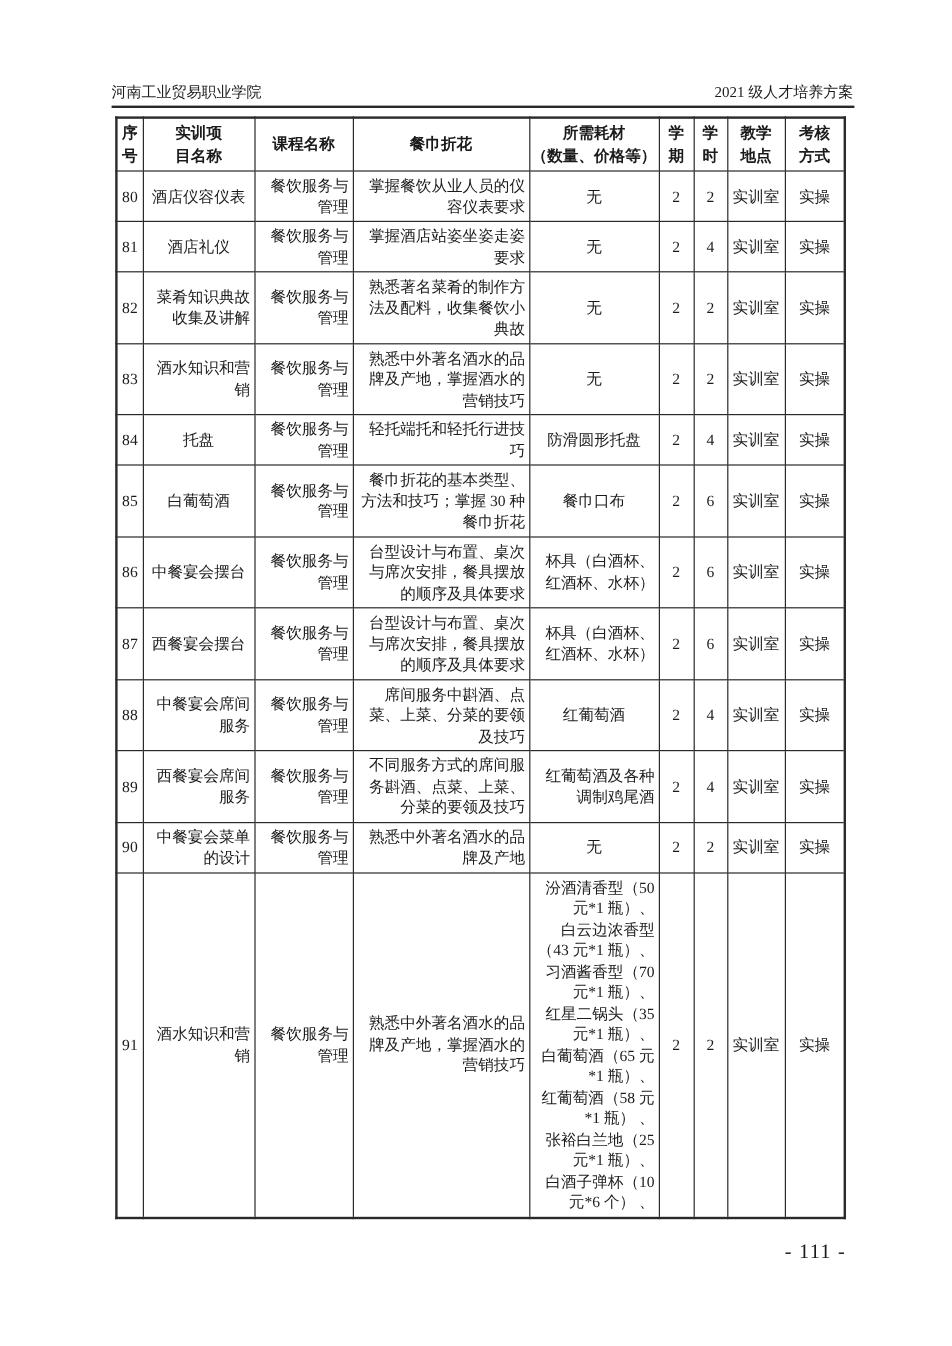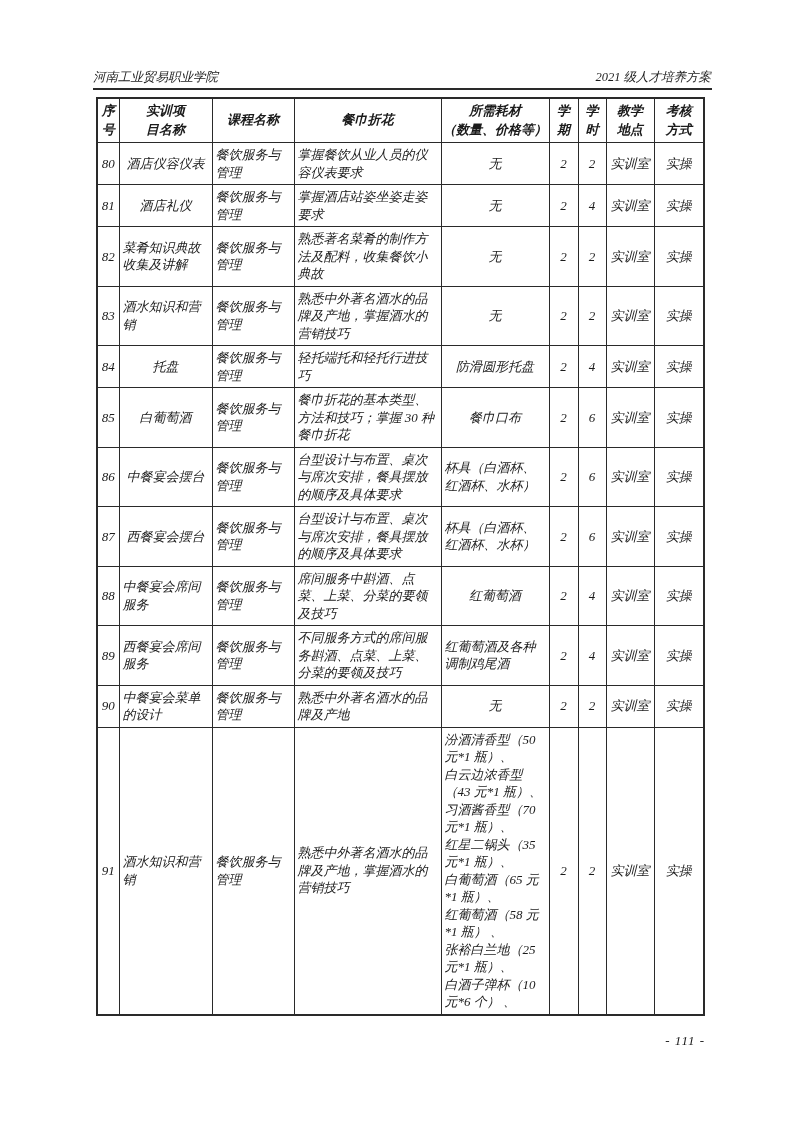--- a/index.html
+++ b/index.html
@@ -7,21 +7,21 @@
     --line:#2a2a2a;
     --paper:#ffffff;
   }
   *{box-sizing:border-box;}
   html,body{margin:0;padding:0;}
   body{
     width:793px;height:1122px;background:var(--paper);
     font-family:"Liberation Serif","DejaVu Serif",serif;
     color:var(--ink);
   }
-  .page{position:relative;width:793px;height:1056px;overflow:hidden;background:var(--paper);font-style:italic;}
+  .page{position:relative;width:793px;height:1056px;overflow:hidden;background:var(--paper);}
   .doc-header{
     position:absolute;left:93px;right:82px;top:70px;
     display:flex;justify-content:space-between;align-items:flex-end;
     font-size:12.5px;line-height:14px;
   }
   .header-rule{
     position:absolute;left:93px;right:81px;top:88px;height:0;
     border-top:2px solid var(--line);
   }
   table.grid{
@@ -40,24 +40,24 @@
     font-weight:bold;line-height:18.5px;padding:3px 0;text-align:center;
   }
   table.grid td{line-height:17.5px;padding:3px 3px;}
   td.c-num,td.c-semester,td.c-hours{padding:3px 0;}
   td.c-project{padding:3px 2px;}
   td.c-course{padding:3px 5px;}
   td.c-objective{padding:3px 4px;}
   td.c-materials{padding:3px 1px;}
   td.c-location,td.c-assessment{padding:3px 1px;}
   .ac{text-align:center;}
-  .al{text-align:left;}
+  .al{text-align:right;}
   .page-footer{
     position:absolute;top:1033px;right:88px;
-    font-size:13px;letter-spacing:1px;
+    font-size:17px;letter-spacing:1px;
   }
 </style>
 </head>
 <body>
 
 <div class="page">
 
   <div class="doc-header">
     <span>河南工业贸易职业学院</span>
     <span>2021 级人才培养方案</span>

